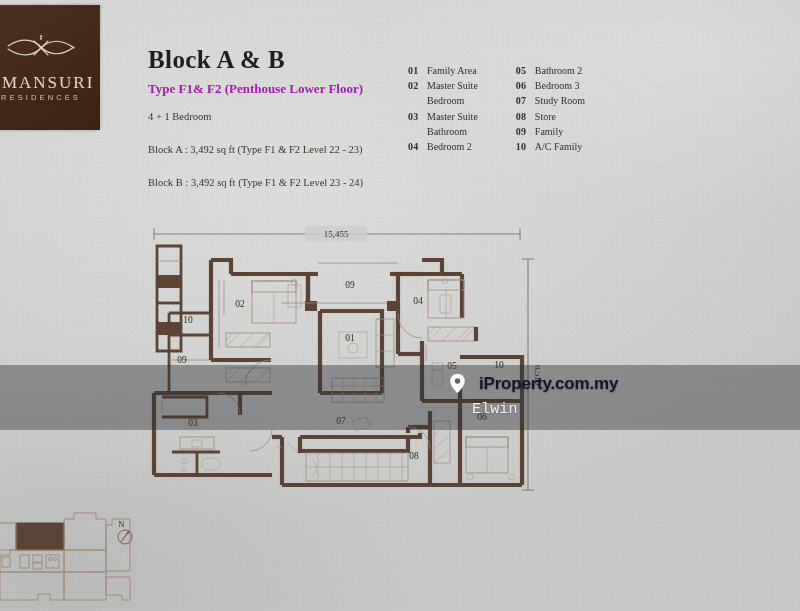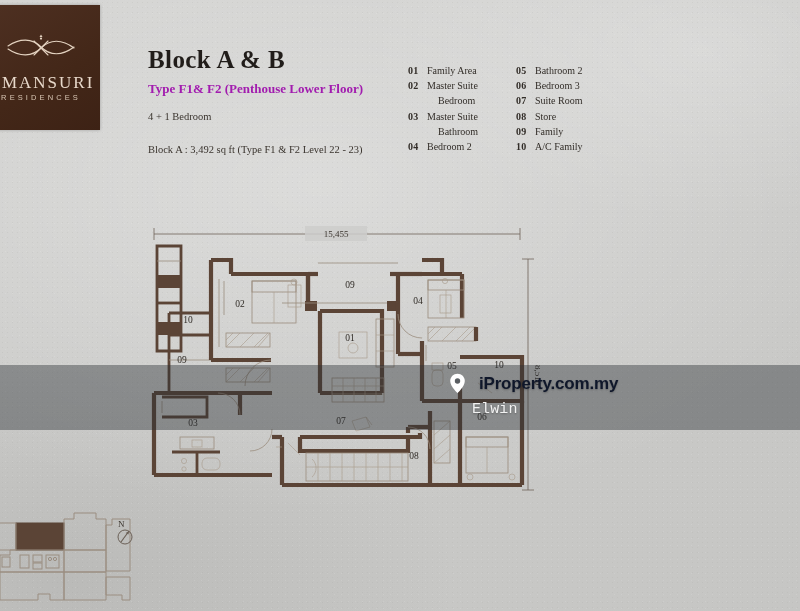--- a/index.html
+++ b/index.html
@@ -112,21 +112,21 @@
   }
   .legend-col { display: flex; flex-direction: column; }
   .legend-row { display: flex; align-items: flex-start; line-height: 1.52; }
   .legend-num {
     font-weight: 700;
     width: 19px;
     flex: 0 0 19px;
     letter-spacing: .2px;
   }
   .legend-label { white-space: nowrap; text-align: right; }
-  .legend-label.cont { margin-left: 30px; }
+  .legend-label.cont { margin-left: 19px; }
 
   
   #plan-wrap { position: absolute; left: 140px; top: 215px; width: 400px; height: 285px; }
   #plan-svg { display: block; }
 
   
   #keyplan { position: absolute; left: 0px; top: 505px; width: 185px; height: 106px; }
 
   
   #wm-band {
@@ -184,20 +184,21 @@
     </div>
     <div class="logo-word">AMANSURI</div>
     <div class="logo-sub">RESIDENCES</div>
   </div>
 
   <div id="header">
     <div id="block-title">Block A &amp; B</div>
     <div id="type-title">Type F1&amp; F2 (Penthouse Lower Floor)</div>
     <div class="meta-line">4 + 1 Bedroom</div>
     <div class="meta-line tight">Block A : 3,492 sq ft (Type F1 &amp; F2 Level 22 - 23)</div>
+    <div class="meta-line tight">Block B : 3,492 sq ft (Type F1 &amp; F2 Level 23 - 24)</div>
   </div>
 
   <div id="legend">
     <div class="legend-col">
       <div class="legend-row">
         <span class="legend-num">01</span>
         <span class="legend-label">Family Area</span>
       </div>
       <div class="legend-row">
         <span class="legend-num">02</span>
@@ -223,21 +224,21 @@
       <div class="legend-row">
         <span class="legend-num">05</span>
         <span class="legend-label">Bathroom 2</span>
       </div>
       <div class="legend-row">
         <span class="legend-num">06</span>
         <span class="legend-label">Bedroom 3</span>
       </div>
       <div class="legend-row">
         <span class="legend-num">07</span>
-        <span class="legend-label">Suite Room</span>
+        <span class="legend-label">Study Room</span>
       </div>
       <div class="legend-row">
         <span class="legend-num">08</span>
         <span class="legend-label">Store</span>
       </div>
       <div class="legend-row">
         <span class="legend-num">09</span>
         <span class="legend-label">Family</span>
       </div>
       <div class="legend-row">

